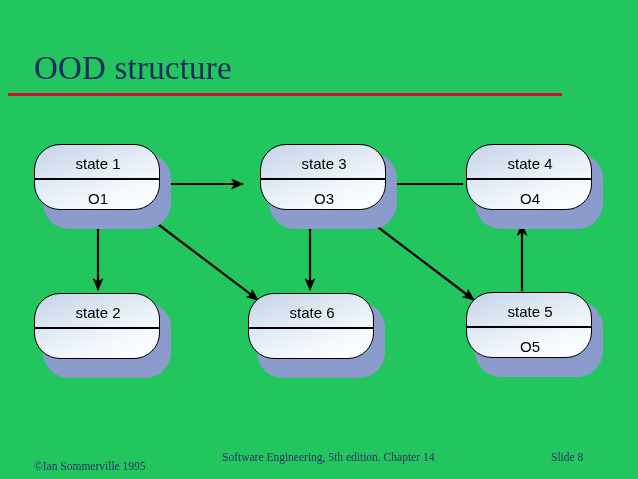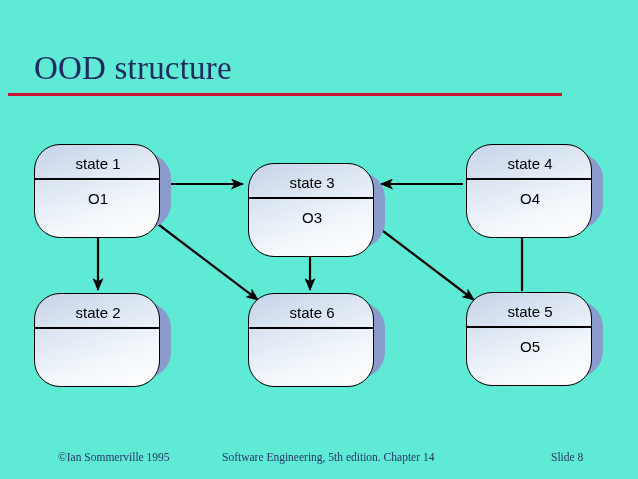--- a/index.html
+++ b/index.html
@@ -4,21 +4,21 @@
 <style>
   html, body {
     margin: 0;
     padding: 0;
     background: #ffffff;
   }
   #slide {
     position: relative;
     width: 638px;
     height: 479px;
-    background: #5eead4;
+    background: #22c55e;
     overflow: hidden;
     font-family: "Liberation Sans", sans-serif;
   }
 
   
   #title {
     position: absolute;
     left: 34px;
     top: 50px;
     font-family: "Liberation Serif", serif;
@@ -66,21 +66,21 @@
     width: 128px;
     height: 76px;
     border-radius: 26px;
     background: #8b9ccc;
   }
   .state-body {
     position: absolute;
     left: 0;
     top: 0;
     width: 126px;
-    height: 94px;
+    height: 66px;
     border-radius: 26px;
     border: 1.5px solid #000000;
     background: linear-gradient(160deg, #c5d3e8 0%, #dde7f3 35%, #f4f8fc 70%, #ffffff 100%);
     box-sizing: border-box;
     overflow: hidden;
   }
   .state-name, .state-obj {
     position: absolute;
     left: 0;
     width: 126px;
@@ -105,21 +105,21 @@
   #footer {
     position: absolute;
     left: 0;
     top: 448px;
     width: 638px;
     height: 22px;
     font-family: "Liberation Serif", serif;
     font-size: 11.5px;
     color: #2b3566;
   }
-  #footer-left   { position: absolute; left: 34px;  top: 3px; white-space: nowrap; margin-left: 24px; }
+  #footer-left   { position: absolute; left: 34px;  top: 12px; white-space: nowrap; }
   #footer-center { position: absolute; left: 222px; top: 3px; white-space: nowrap; text-align: center; }
   #footer-right  { position: absolute; left: 551px; top: 3px; white-space: nowrap; }
 </style>
 </head>
 <body>
 
 <div id="slide">
 
   <div id="title">OOD structure</div>
   <div id="title-rule"></div>
@@ -164,21 +164,21 @@
 
     <div class="state-box" style="left:34px; top:144px;">
       <div class="state-shadow"></div>
       <div class="state-body">
         <div class="state-name">state 1</div>
         <div class="state-divider"></div>
         <div class="state-obj">O1</div>
       </div>
     </div>
 
-    <div class="state-box" style="left:248px; top:144px;margin-top:19px;">
+    <div class="state-box" style="left:260px; top:144px;">
       <div class="state-shadow"></div>
       <div class="state-body">
         <div class="state-name">state 3</div>
         <div class="state-divider"></div>
         <div class="state-obj">O3</div>
       </div>
     </div>
 
     <div class="state-box" style="left:466px; top:144px;">
       <div class="state-shadow"></div>

